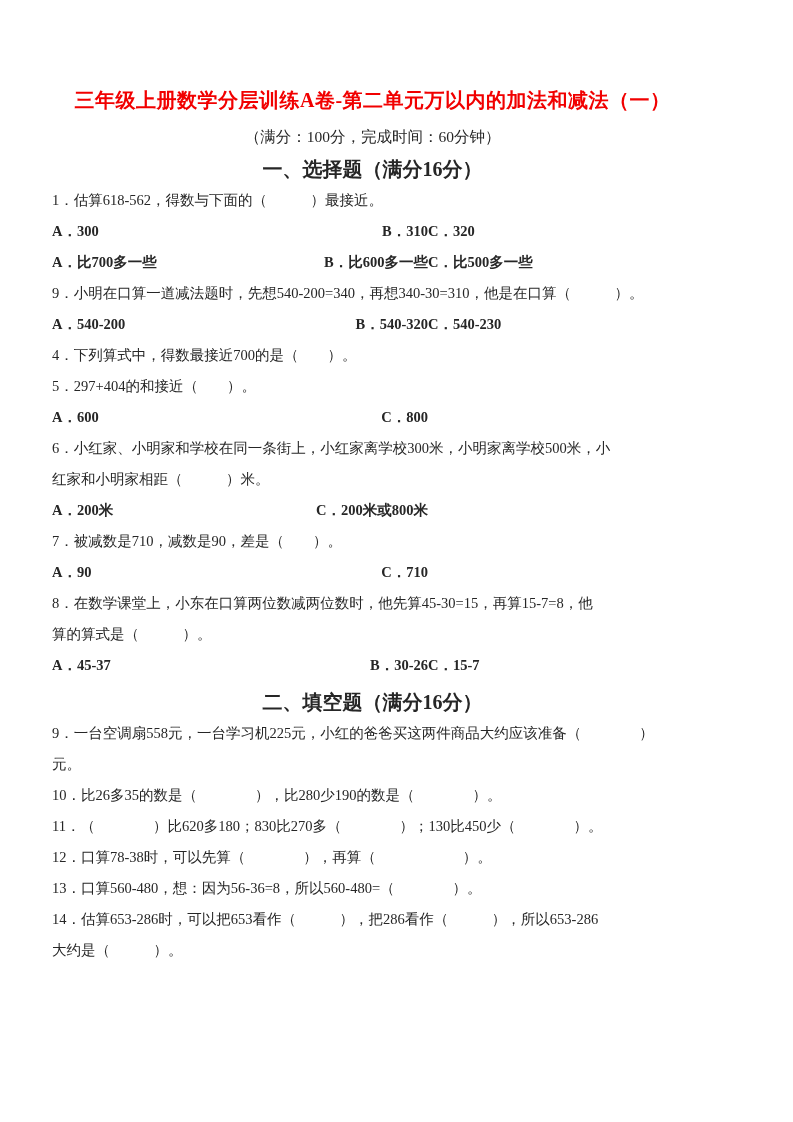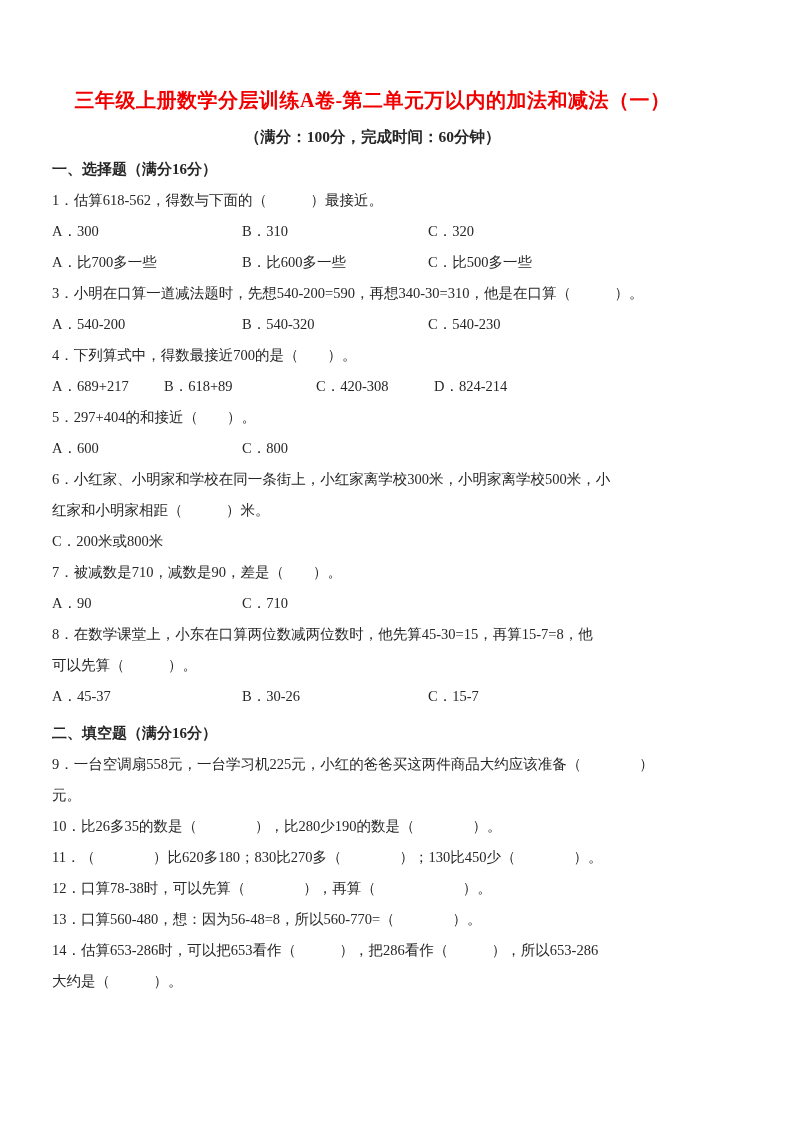--- a/index.html
+++ b/index.html
@@ -21,40 +21,41 @@
   }
   .doc-title {
     font-weight: bold;
     font-size: 20px;
     line-height: 28px;
     text-align: center;
     white-space: nowrap;
     letter-spacing: 0.5px;
   }
   .doc-subtitle {
-    font-weight: bold;
+    font-weight: normal;
     font-size: 15.5px;
     text-align: center;
     margin-top: 12px;
     line-height: 22px;
   }
   .sec-heading {
     font-weight: bold;
-    font-size: 15px;
+    font-size: 20px;
     line-height: 31px;
     margin-top: 6px;
     white-space: nowrap;
+    text-align: center;
   }
   .row {
     line-height: 31px;
     white-space: nowrap;
   }
-  .opts { display: flex; }
+  .opts { display: flex; font-weight: bold; }
   .opt3 > span:nth-child(1) { display: inline-block; width: 190px; }
-  .opt3 > span:nth-child(2) { display: inline-block; width: 186px; }
+  .opt3 > span:nth-child(2) { display: inline-block; width: 186px; text-align: right; }
   .opt3 > span:nth-child(3) { display: inline-block; }
   .opt4 > span:nth-child(1) { display: inline-block; width: 112px; }
   .opt4 > span:nth-child(2) { display: inline-block; width: 152px; }
   .opt4 > span:nth-child(3) { display: inline-block; width: 118px; }
   .opt4 > span:nth-child(4) { display: inline-block; }
 </style>
 </head>
 <body>
 
 <div class="page">
@@ -70,70 +71,65 @@
     <span>B．310</span>
     <span>C．320</span>
   </div>
 
   <div class="row opts opt3">
     <span>A．比700多一些</span>
     <span>B．比600多一些</span>
     <span>C．比500多一些</span>
   </div>
 
-  <div class="row">3．小明在口算一道减法题时，先想540-200=590，再想340-30=310，他是在口算（　　　）。</div>
+  <div class="row">9．小明在口算一道减法题时，先想540-200=340，再想340-30=310，他是在口算（　　　）。</div>
   <div class="row opts opt3">
     <span>A．540-200</span>
     <span>B．540-320</span>
     <span>C．540-230</span>
   </div>
 
   <div class="row">4．下列算式中，得数最接近700的是（　　）。</div>
-  <div class="row opts opt4">
-    <span>A．689+217</span>
-    <span>B．618+89</span>
-    <span>C．420-308</span>
-    <span>D．824-214</span>
-  </div>
 
   <div class="row">5．297+404的和接近（　　）。</div>
   <div class="row opts opt3">
     <span>A．600</span>
     <span>C．800</span>
   </div>
 
   <div class="row">6．小红家、小明家和学校在同一条街上，小红家离学校300米，小明家离学校500米，小</div>
   <div class="row">红家和小明家相距（　　　）米。</div>
   <div class="row opts opt3">
+    <span>A．200米</span>
     <span>C．200米或800米</span>
   </div>
 
   <div class="row">7．被减数是710，减数是90，差是（　　）。</div>
   <div class="row opts opt3">
     <span>A．90</span>
     <span>C．710</span>
   </div>
 
   <div class="row">8．在数学课堂上，小东在口算两位数减两位数时，他先算45-30=15，再算15-7=8，他</div>
-  <div class="row">可以先算（　　　）。</div>
+  <div class="row">算的算式是（　　　）。</div>
   <div class="row opts opt3">
     <span>A．45-37</span>
     <span>B．30-26</span>
     <span>C．15-7</span>
   </div>
 
   <div class="sec-heading">二、填空题（满分16分）</div>
 
   <div class="row">9．一台空调扇558元，一台学习机225元，小红的爸爸买这两件商品大约应该准备（　　　　）</div>
   <div class="row">元。</div>
 
   <div class="row">10．比26多35的数是（　　　　），比280少190的数是（　　　　）。</div>
 
   <div class="row">11．（　　　　）比620多180；830比270多（　　　　）；130比450少（　　　　）。</div>
 
   <div class="row">12．口算78-38时，可以先算（　　　　），再算（　　　　　　）。</div>
 
-  <div class="row">13．口算560-480，想：因为56-48=8，所以560-770=（　　　　）。</div>
+  <div class="row">13．口算560-480，想：因为56-36=8，所以560-480=（　　　　）。</div>
 
   <div class="row">14．估算653-286时，可以把653看作（　　　），把286看作（　　　），所以653-286</div>
   <div class="row">大约是（　　　）。</div>
 
 </div>
 
 </body></html>

